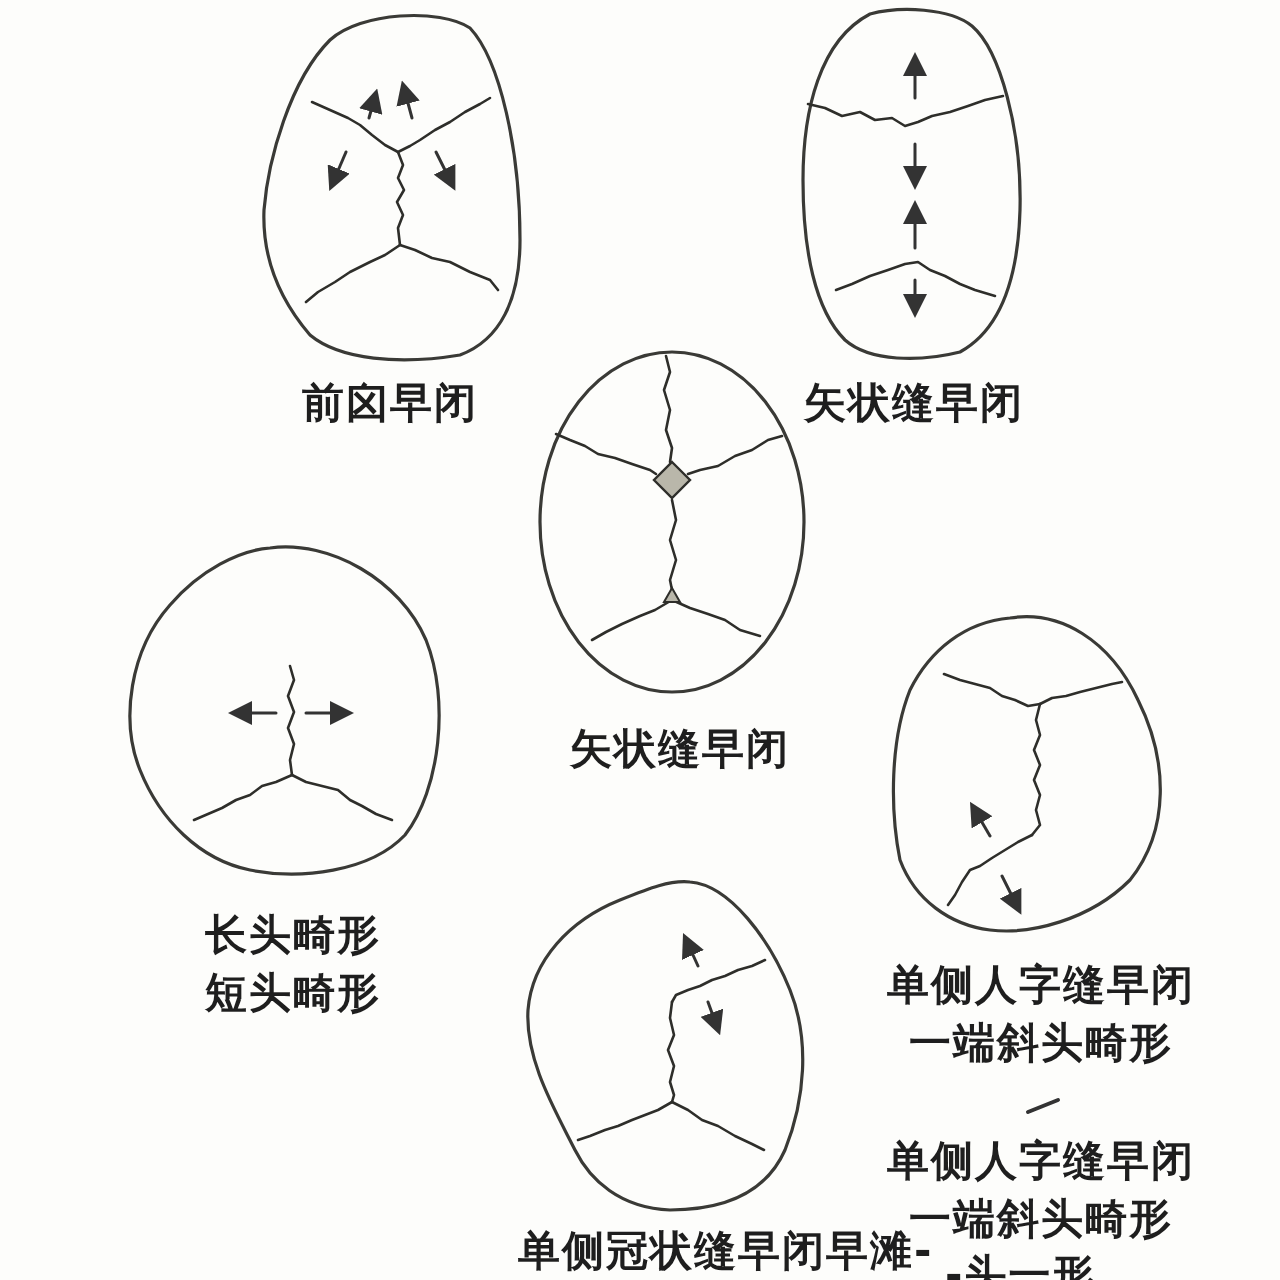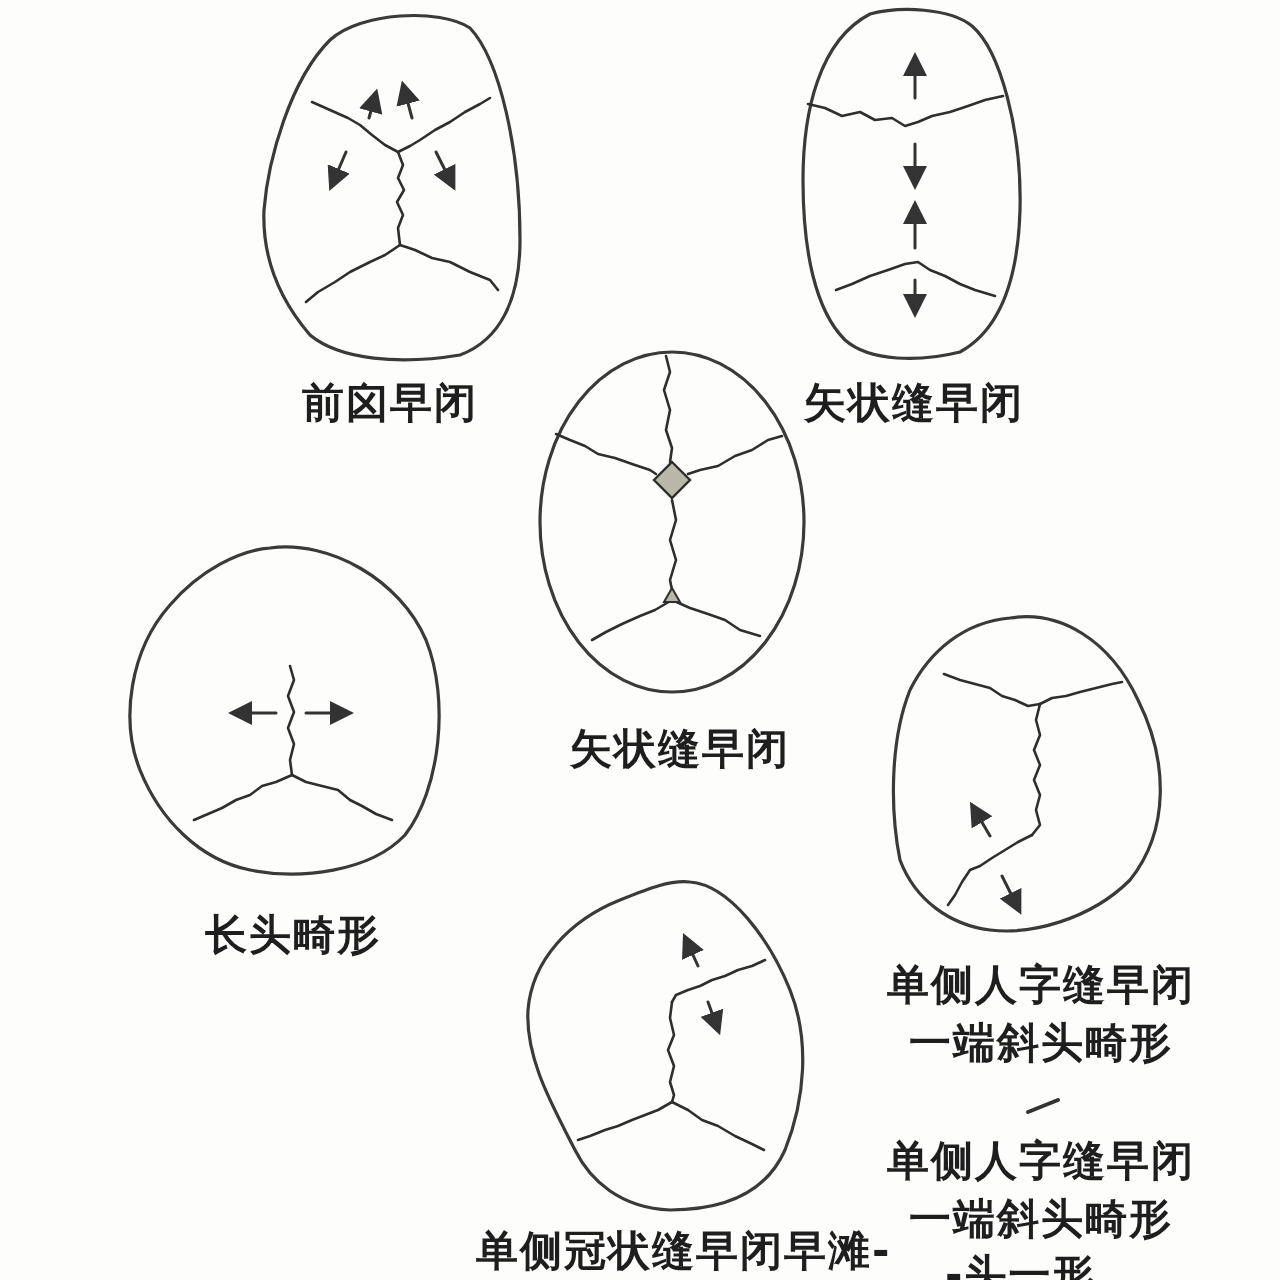--- a/index.html
+++ b/index.html
@@ -111,31 +111,32 @@
 <div class="label" style="left:789px; top:374px; width:250px;">
   <span>矢状缝早闭</span>
 </div>
 
 <div class="label" style="left:570px; top:720px; width:210px;">
   <span>矢状缝早闭</span>
 </div>
 
 <div class="label" style="left:168px; top:906px; width:250px;">
   <span>长头畸形</span>
+  <span>短头畸形</span>
 </div>
 
 <div class="label" style="left:866px; top:956px; width:350px;">
   <span>单侧人字缝早闭</span>
   <span>一端斜头畸形</span>
 </div>
 
 <div class="label" style="left:866px; top:1132px; width:350px;">
   <span>单侧人字缝早闭</span>
   <span>一端斜头畸形</span>
 </div>
 
-<div class="label" style="left:476px; top:1222px; width:450px; text-align:left;">
+<div class="label" style="left:518px; top:1222px; width:450px; text-align:left;">
   <span>单侧冠状缝早闭早滩-</span>
 </div>
 
 <div class="label" style="left:945px; top:1246px; width:200px; text-align:left;">
   <span>-头一形</span>
 </div>
 
 </body></html>

